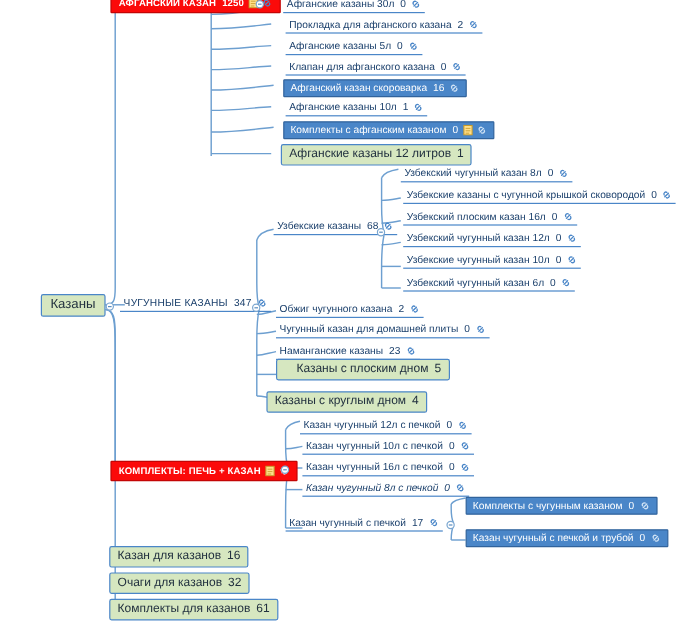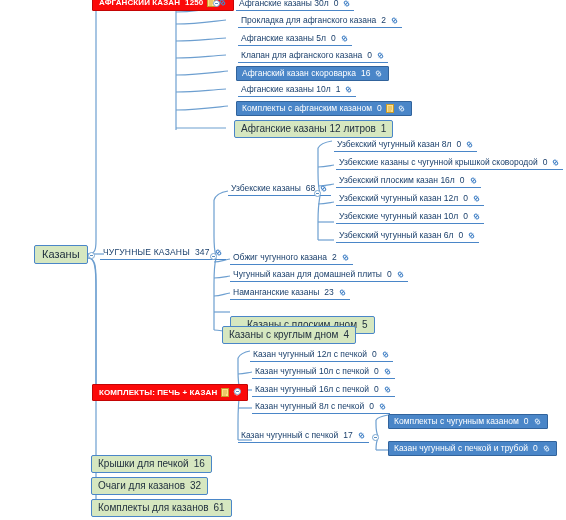--- a/index.html
+++ b/index.html
@@ -385,21 +385,21 @@
   <div class="node plain" style="left:230px; top:287px;">
     <span class="label">Наманганские казаны</span>
     <span class="count">23</span>
     <span class="icons">
         <span class="ico"><svg width="9" height="9" viewBox="0 0 9 9">
             <path d="M3 6 L6 3 M2.5 4.5 a1.6 1.6 0 0 1 2.2 -2.2 M4.3 6.7 a1.6 1.6 0 0 0 2.2 -2.2" stroke="#4a86c8" stroke-width="1.1" fill="none" stroke-linecap="round"></path>
           </svg></span>
       </span>
   </div>
 
-  <div class="node green" style="left:230px; top:316px;padding-left:16px;">
+  <div class="node green" style="left:230px; top:299px;padding-left:16px;">
     <span class="label">Казаны с плоским дном</span>
     <span class="count">5</span>
   </div>
 
   <div class="node green" style="left:222px; top:326px;">
     <span class="label">Казаны с круглым дном</span>
     <span class="count">4</span>
   </div>
 
   <div class="node red" style="left:92px; top:384px;">
@@ -439,21 +439,21 @@
   <div class="node plain" style="left:252px; top:384px;">
     <span class="label">Казан чугунный 16л с печкой</span>
     <span class="count">0</span>
     <span class="icons">
         <span class="ico"><svg width="9" height="9" viewBox="0 0 9 9">
             <path d="M3 6 L6 3 M2.5 4.5 a1.6 1.6 0 0 1 2.2 -2.2 M4.3 6.7 a1.6 1.6 0 0 0 2.2 -2.2" stroke="#4a86c8" stroke-width="1.1" fill="none" stroke-linecap="round"></path>
           </svg></span>
       </span>
   </div>
 
-  <div class="node plain" style="left:252px; top:401px;">
+  <div class="node plain" style="left:252px; top:401px;font-style:italic;">
     <span class="label">Казан чугунный 8л с печкой</span>
     <span class="count">0</span>
     <span class="icons">
         <span class="ico"><svg width="9" height="9" viewBox="0 0 9 9">
             <path d="M3 6 L6 3 M2.5 4.5 a1.6 1.6 0 0 1 2.2 -2.2 M4.3 6.7 a1.6 1.6 0 0 0 2.2 -2.2" stroke="#4a86c8" stroke-width="1.1" fill="none" stroke-linecap="round"></path>
           </svg></span>
       </span>
   </div>
 
   <div class="node plain" style="left:238px; top:430px;">
@@ -481,21 +481,21 @@
     <span class="label">Казан чугунный с печкой и трубой</span>
     <span class="count">0</span>
     <span class="icons">
         <span class="ico"><svg width="9" height="9" viewBox="0 0 9 9">
             <path d="M3 6 L6 3 M2.5 4.5 a1.6 1.6 0 0 1 2.2 -2.2 M4.3 6.7 a1.6 1.6 0 0 0 2.2 -2.2" stroke="#cfe2f5" stroke-width="1.1" fill="none" stroke-linecap="round"></path>
           </svg></span>
       </span>
   </div>
 
   <div class="node green" style="left:91px; top:455px;">
-    <span class="label">Крышки для печкой</span>
+    <span class="label">Казан для казанов</span>
     <span class="count">16</span>
   </div>
 
   <div class="node green" style="left:91px; top:477px;">
     <span class="label">Очаги для казанов</span>
     <span class="count">32</span>
   </div>
 
   <div class="node green" style="left:91px; top:499px;">
     <span class="label">Комплекты для казанов</span>

